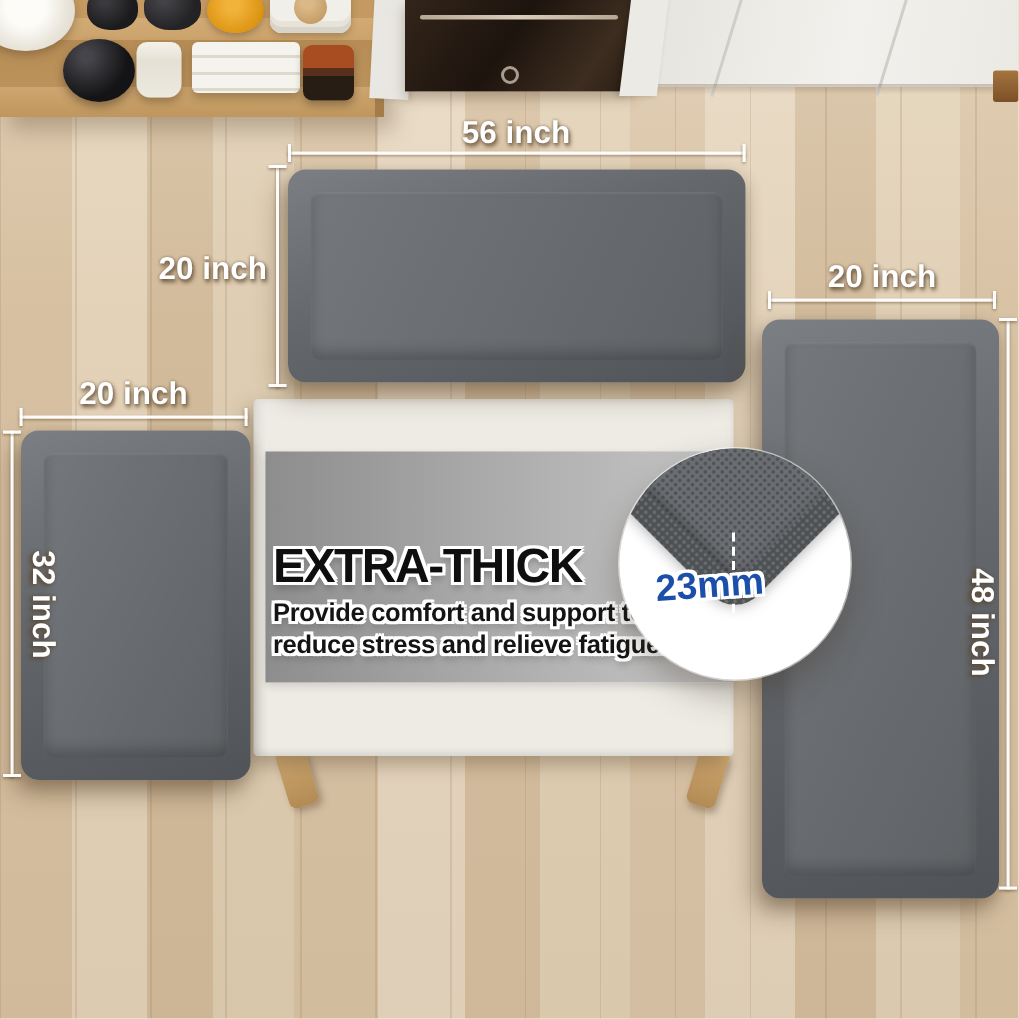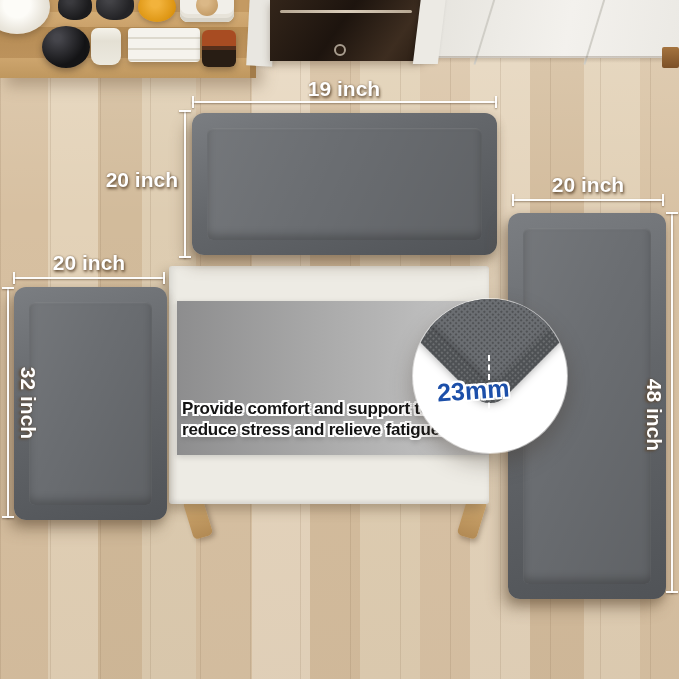--- a/index.html
+++ b/index.html
@@ -192,20 +192,21 @@
     <div class="abs seam seam2"></div>
   </div>
   <div class="abs cab-shadow"></div>
   <div class="abs woodpatch"></div>
 
   <div class="abs leg leg-left"></div>
   <div class="abs leg leg-right"></div>
   <div class="abs table"></div>
 
   <div class="abs banner"></div>
+  <div class="abs headline headline2 outline-w">EXTRA-THICK</div>
   <div class="abs bodyline bodyline1 outline-w">Provide comfort and support to</div>
   <div class="abs bodyline bodyline2 outline-w">reduce stress and relieve fatigue.</div>
 
   <div class="abs mat mat-top-h">
     <div class="mat-surface"></div>
   </div>
   <div class="abs mat mat-left-v">
     <div class="mat-surface"></div>
   </div>
   <div class="abs mat mat-right-v">
@@ -230,21 +231,21 @@
   </div>
   <div class="abs dim dim-h dim-right-w">
     <div class="tick t1"></div>
     <div class="tick t2"></div>
   </div>
   <div class="abs dim dim-v dim-right-h">
     <div class="tick t1"></div>
     <div class="tick t2"></div>
   </div>
 
-  <div class="abs dlabel lbl-top-w">19 inch</div>
+  <div class="abs dlabel lbl-top-w">56 inch</div>
   <div class="abs dlabel lbl-top-h">20 inch</div>
   <div class="abs dlabel lbl-left-w">20 inch</div>
   <div class="abs dlabel rot90 lbl-left-h">32 inch</div>
   <div class="abs dlabel lbl-right-w">20 inch</div>
   <div class="abs dlabel rot90 lbl-right-h">48 inch</div>
 
   <div class="abs inset">
     <div class="inset-mat">
       <div class="inset-mat-surface"></div>
     </div>

